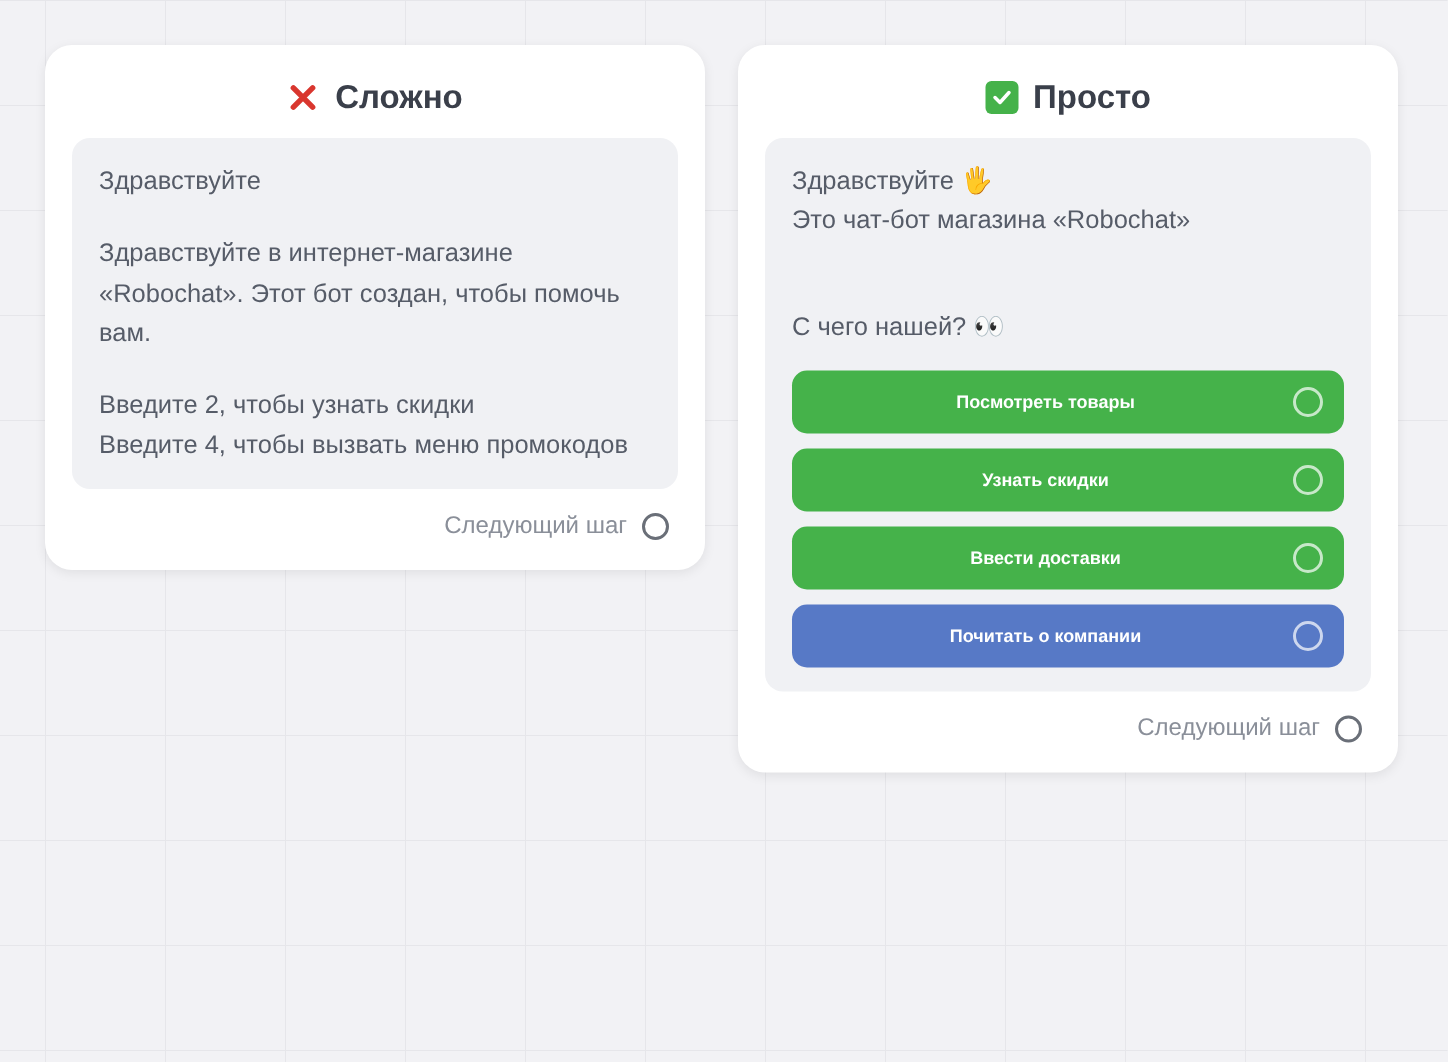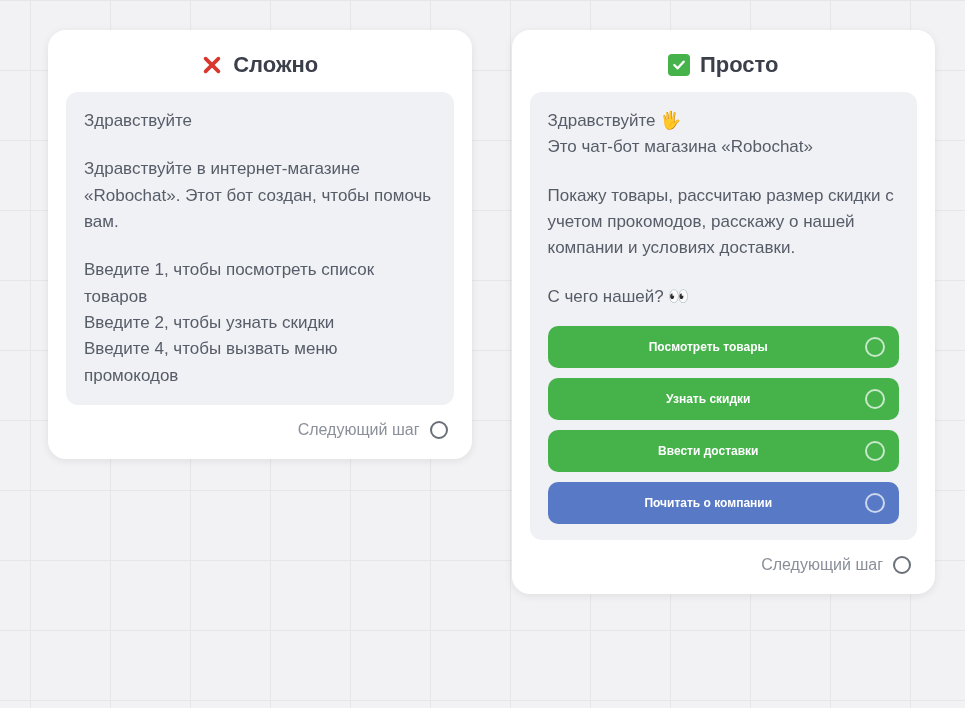--- a/index.html
+++ b/index.html
@@ -20,21 +20,20 @@
     align-items: flex-start;
   }
   .card {
     background: #fff;
     border-radius: 18px;
     box-shadow: 0 2px 8px rgba(0,0,0,0.08);
     width: 440px;
     padding: 16px 18px 18px 18px;
     display: flex;
     flex-direction: column;
-    margin-left: 18px;
   }
   .card-header {
     display: flex;
     align-items: center;
     justify-content: center;
     gap: 10px;
     font-size: 22px;
     font-weight: 700;
     color: #3a3f4a;
     padding: 6px 0 14px 0;
@@ -114,21 +113,20 @@
         <path d="M5 5 L19 19 M19 5 L5 19" stroke="#d9362e" stroke-width="4" stroke-linecap="round"></path>
       </svg>
     </span>
     <span>Сложно</span>
   </div>
   <div class="msg-box">
     <p>Здравствуйте</p>
     <div class="gap"></div>
     <p>Здравствуйте в интернет-магазине «Robochat». Этот бот создан, чтобы помочь вам.</p>
     <div class="gap"></div>
-    <p>Введите 1, чтобы посмотреть список товаров</p>
     <p>Введите 2, чтобы узнать скидки</p>
     <p>Введите 4, чтобы вызвать меню промокодов</p>
   </div>
   <div class="next-step">
     <span>Следующий шаг</span>
     <span class="next-circle"></span>
   </div>
 </div>
 
 <div class="card">
@@ -137,21 +135,20 @@
       <svg viewBox="0 0 24 24" width="16" height="16">
         <path d="M5 12 L10 17 L19 7" stroke="#fff" stroke-width="3.5" fill="none" stroke-linecap="round" stroke-linejoin="round"></path>
       </svg>
     </span>
     <span>Просто</span>
   </div>
   <div class="msg-box">
     <p>Здравствуйте 🖐</p>
     <p>Это чат-бот магазина «Robochat»</p>
     <div class="gap"></div>
-    <p>Покажу товары, рассчитаю размер скидки с учетом прокомодов, расскажу о нашей компании и условиях доставки.</p>
     <div class="gap"></div>
     <p>С чего нашей? 👀</p>
     <div class="btns">
       <button class="btn btn-green">
         <span>Посмотреть товары</span>
         <span class="btn-circle"></span>
       </button>
       <button class="btn btn-green">
         <span>Узнать скидки</span>
         <span class="btn-circle"></span>

